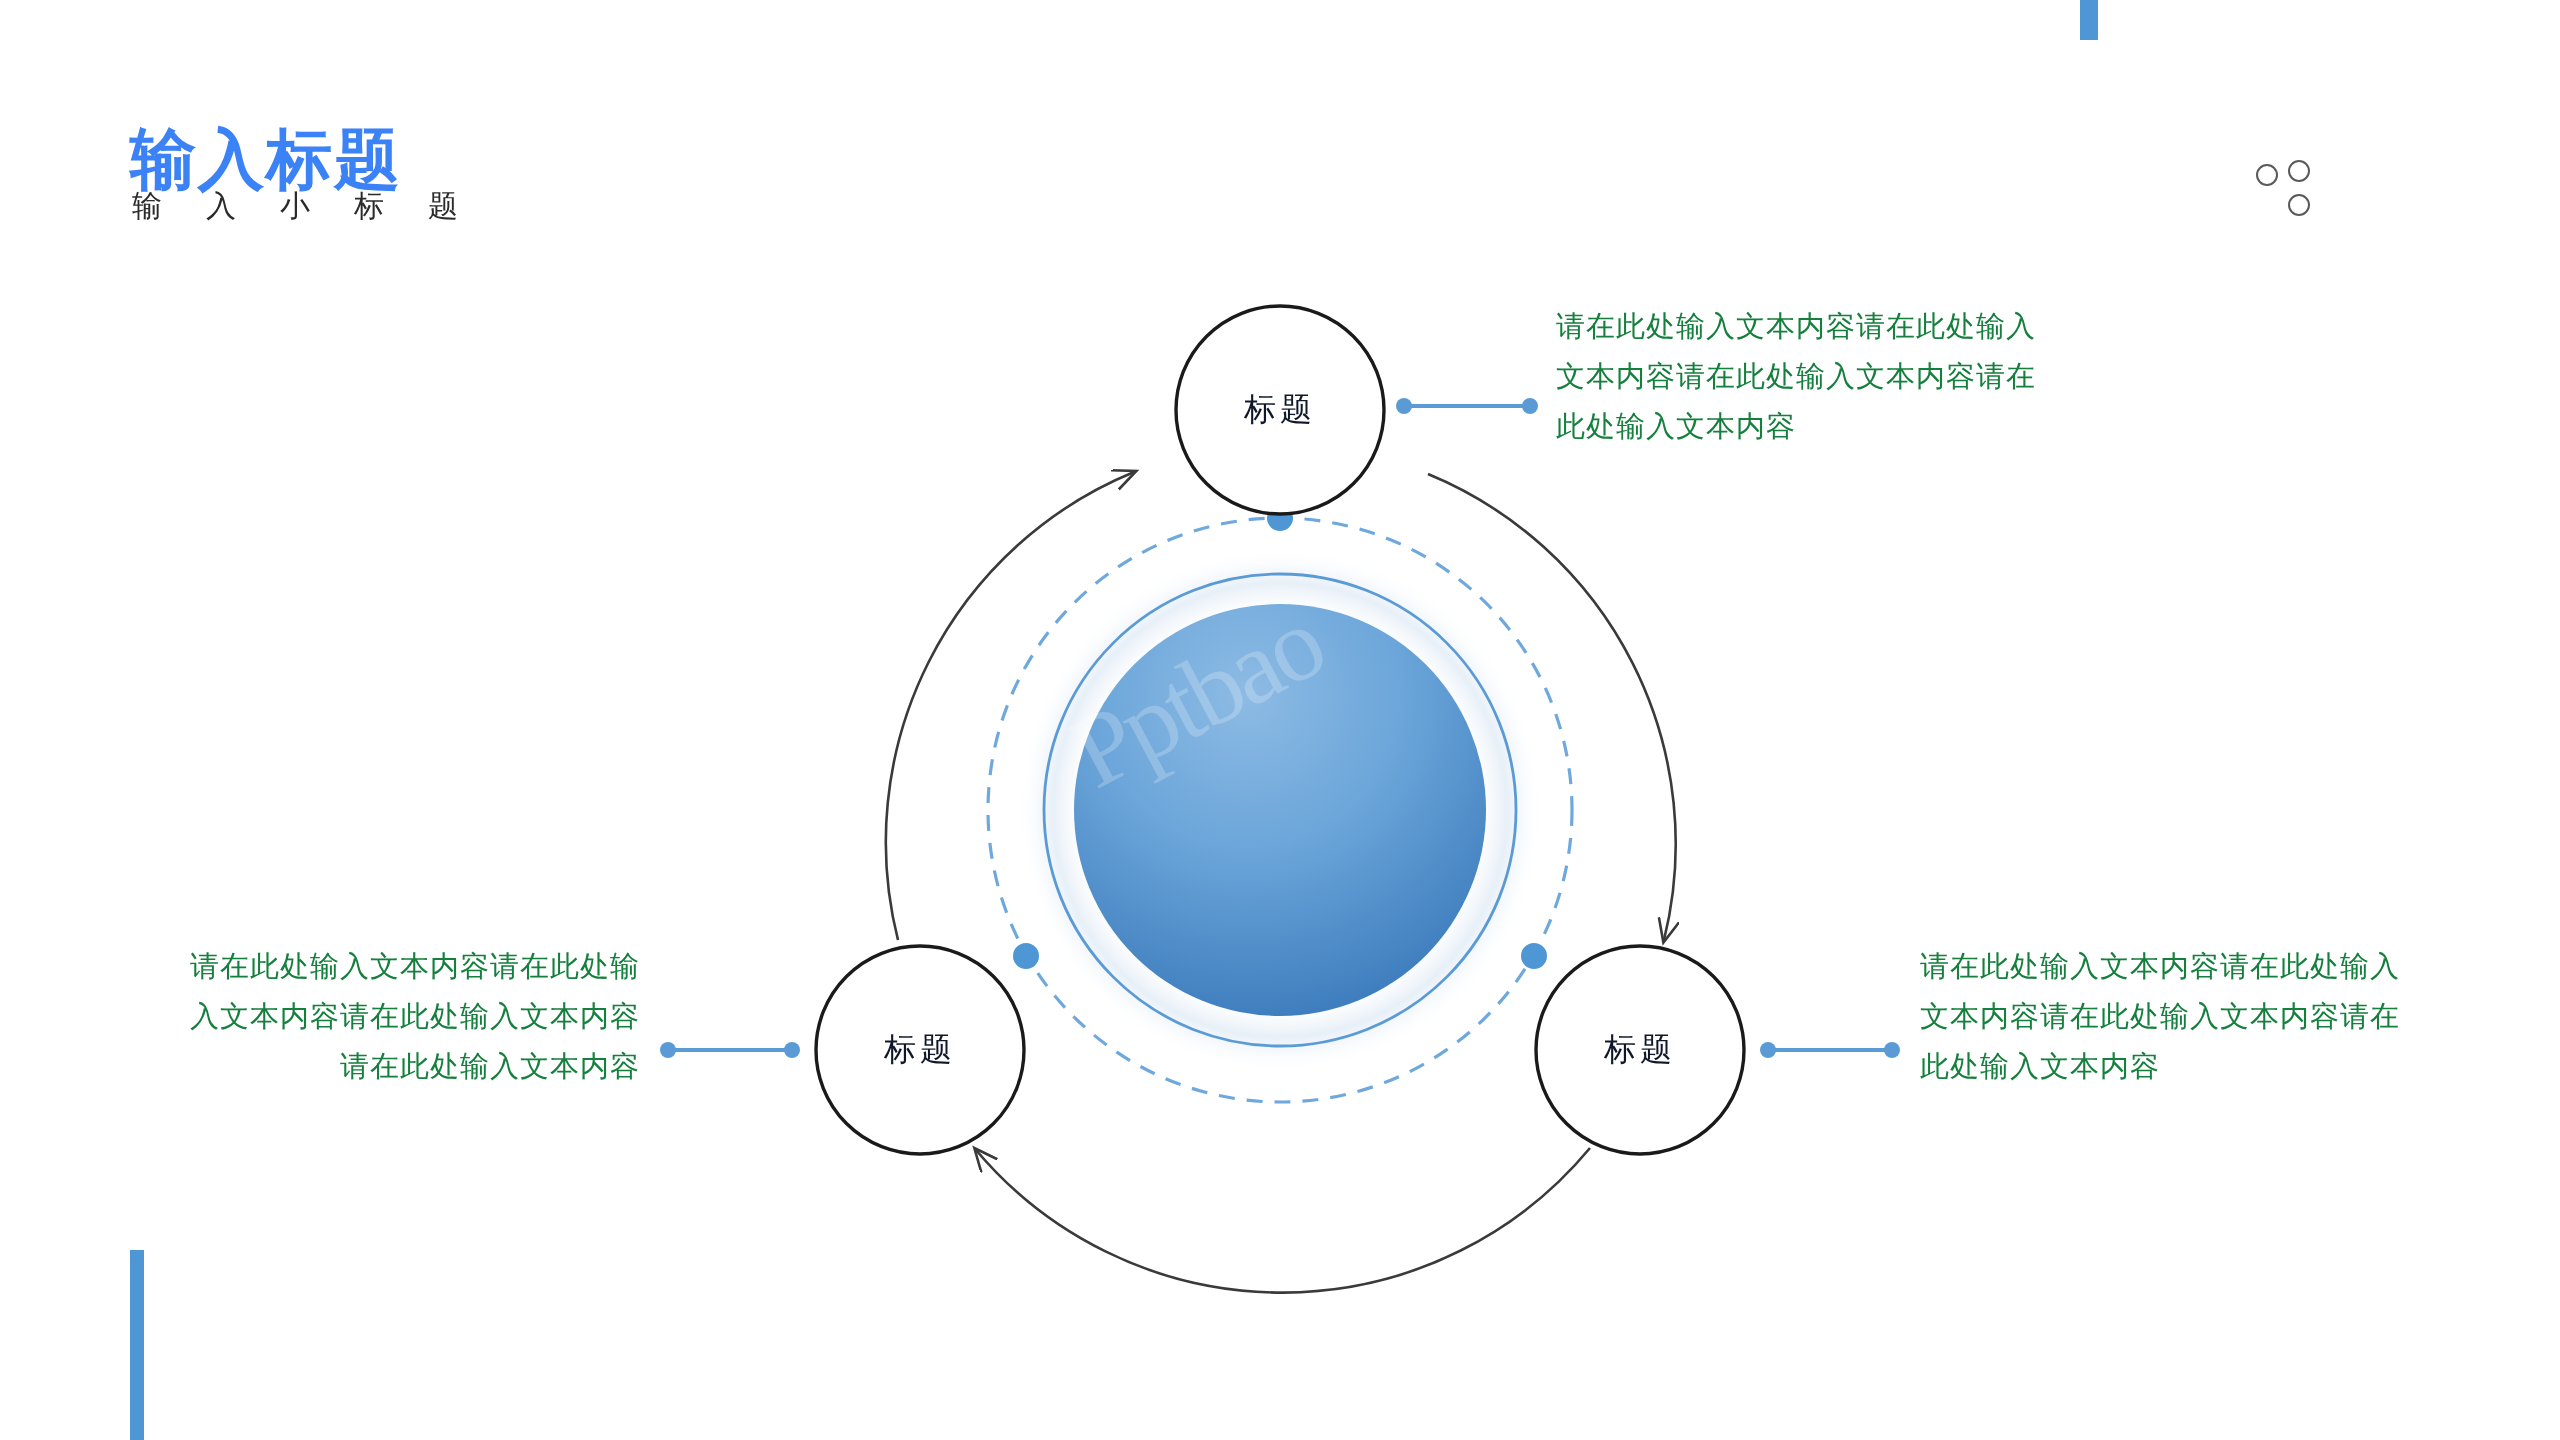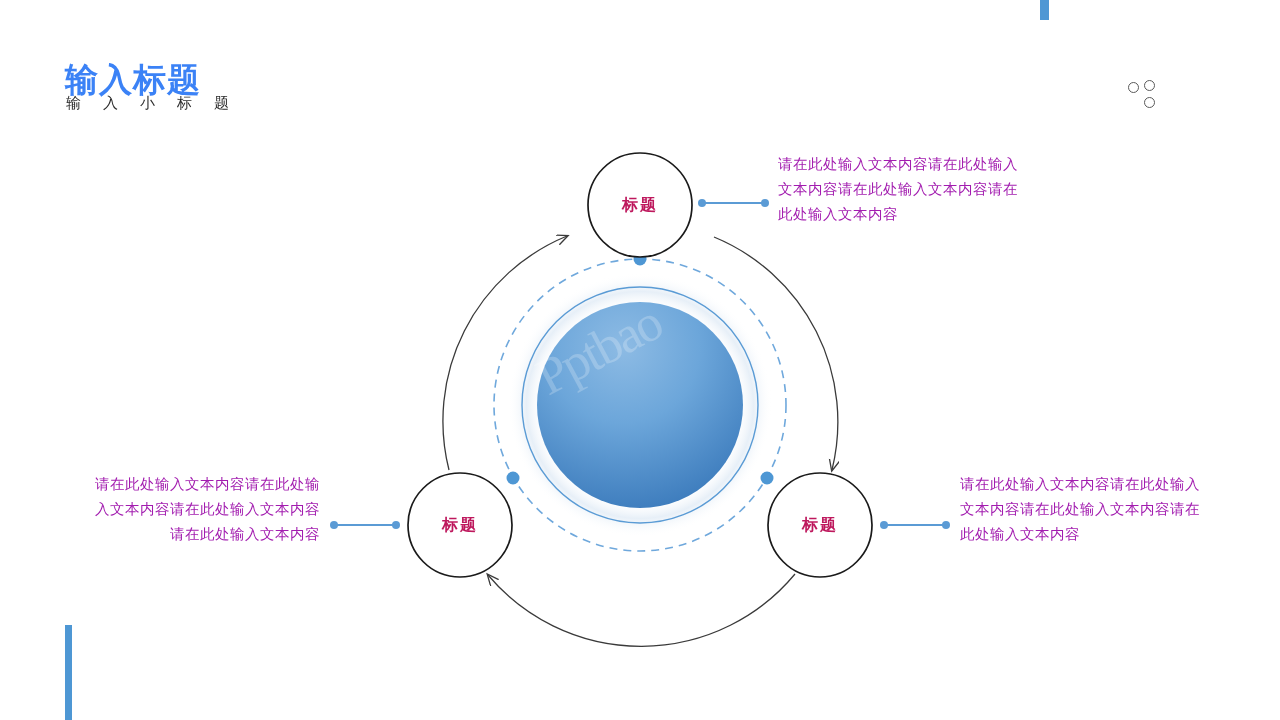--- a/index.html
+++ b/index.html
@@ -41,37 +41,37 @@
   .dots i.d1{left:0px;top:0px;}
   .dots i.d2{left:16px;top:-2px;}
   .dots i.d3{left:16px;top:15px;}
 
   
   .diagram{position:absolute;left:0;top:0;width:1280px;height:720px;}
 
   
   .node-label{
     position:absolute;width:104px;text-align:center;
-    font-size:16px;font-weight:bold;color:#be185d;letter-spacing:2px;
+    font-size:16px;font-weight:normal;color:#0f172a;letter-spacing:2px;
   }
   .nl-top{left:588px;top:195px;}
   .nl-left{left:408px;top:515px;}
   .nl-right{left:768px;top:515px;}
 
   
   .center-text{
     position:absolute;left:540px;top:370px;width:200px;
     text-align:center;color:#ffffff;font-size:24px;
     letter-spacing:4px;line-height:1.55;font-weight:500;
     text-shadow:0 1px 2px rgba(30,80,130,.35);
   }
 
   
   .txt{
-    position:absolute;font-size:14.5px;color:#a21caf;
+    position:absolute;font-size:14.5px;color:#15803d;
     line-height:1.72;letter-spacing:.5px;
   }
   .txt-top{left:778px;top:152px;width:246px;text-align:left;}
   .txt-left{left:84px;top:472px;width:236px;text-align:right;}
   .txt-right{left:960px;top:472px;width:250px;text-align:left;}
 
   
   .watermark{
     position:absolute;left:545px;top:300px;width:200px;height:130px;
     font-size:52px;color:rgba(255,255,255,.22);

